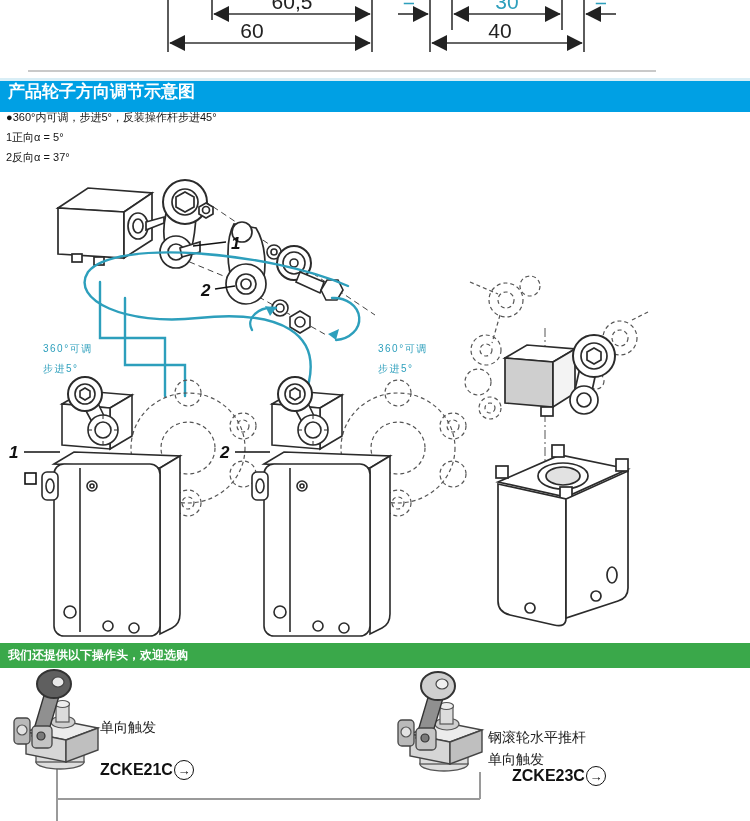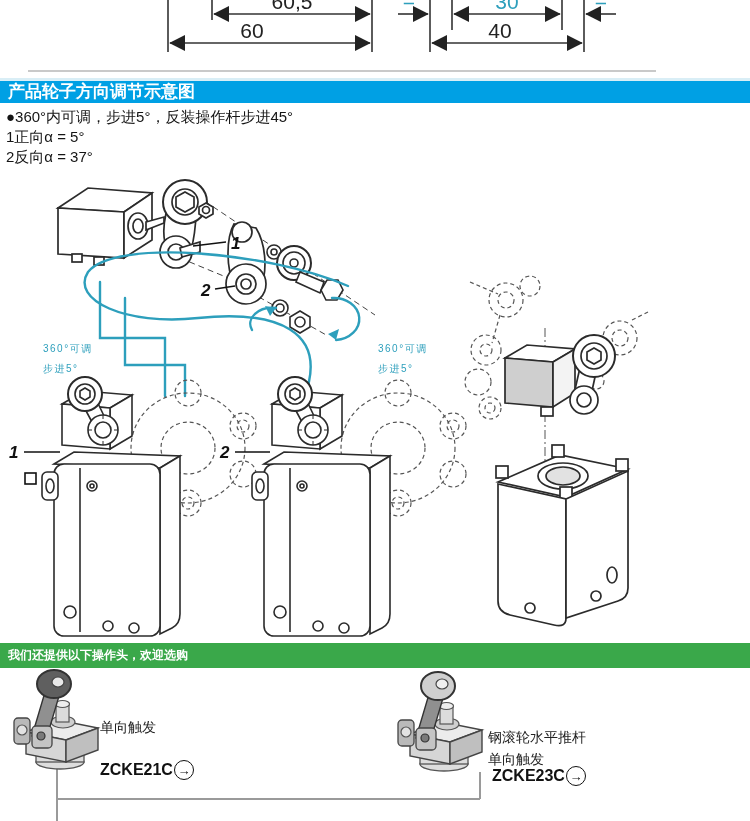--- a/index.html
+++ b/index.html
@@ -1,26 +1,26 @@
 <!DOCTYPE html>
 <html><head>
 <meta charset="utf-8">
 <style>
   html,body{margin:0;padding:0;background:#fff;}
   #page{position:relative;width:750px;height:821px;overflow:hidden;background:#fff;
         font-family:"Liberation Sans","DejaVu Sans",sans-serif;color:#111;padding-left:40px;}
   .abs{position:absolute;}
   
   .bar{left:0;width:750px;color:#fff;font-weight:bold;padding-left:8px;box-sizing:border-box;}
-  #blue-bar{top:78px;height:25px;line-height:27px;font-size:17px;
+  #blue-bar{top:78px;height:34px;line-height:27px;font-size:17px;
             background:linear-gradient(#d9eef6 0 3px,#00a0e4 3px);}
   #green-bar{top:643px;height:25px;line-height:25px;font-size:12px;background:#3aa84a;}
   #divider{left:28px;top:70px;width:628px;height:2px;background:#c9c9c9;}
   
-  .note{left:6px;font-size:15px;line-height:20px;color:#151515;}
+  .note{left:6px;font-size:11px;line-height:20px;color:#151515;}
   
   .adjust{font-size:10px;line-height:20px;color:#2d9fbc;letter-spacing:1.5px;font-weight:500;margin-left:20px;}
   
   .pdesc{font-size:14px;line-height:22px;color:#222;}
   .pref{font-size:16px;font-weight:bold;color:#111;display:flex;align-items:center;gap:1px;}
   .circ-arrow{display:inline-flex;align-items:center;justify-content:center;
       width:18px;height:18px;border:1.7px solid #111;border-radius:50%;
       font-size:13px;font-weight:bold;line-height:1;}
   svg{position:absolute;overflow:visible;}
   svg text{font-family:"Liberation Sans","DejaVu Sans",sans-serif;}
@@ -311,18 +311,18 @@
     <div>单向触发</div>
   </div>
   <div class="abs pref" style="left:100px;top:760px">
     <span>ZCKE21C</span>
     <span class="circ-arrow">→</span>
   </div>
   <div class="abs pdesc" style="left:488px;top:726px">
     <div>钢滚轮水平推杆</div>
     <div>单向触发</div>
   </div>
-  <div class="abs pref" style="left:492px;top:766px">
+  <div class="abs pref" style="left:512px;top:766px">
     <span>ZCKE23C</span>
     <span class="circ-arrow">→</span>
   </div>
 
 </div>
 
 </body></html>

